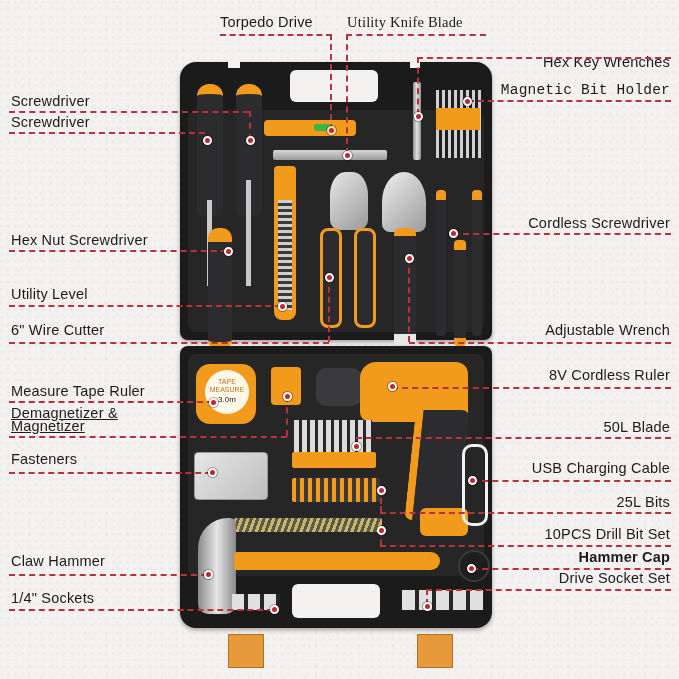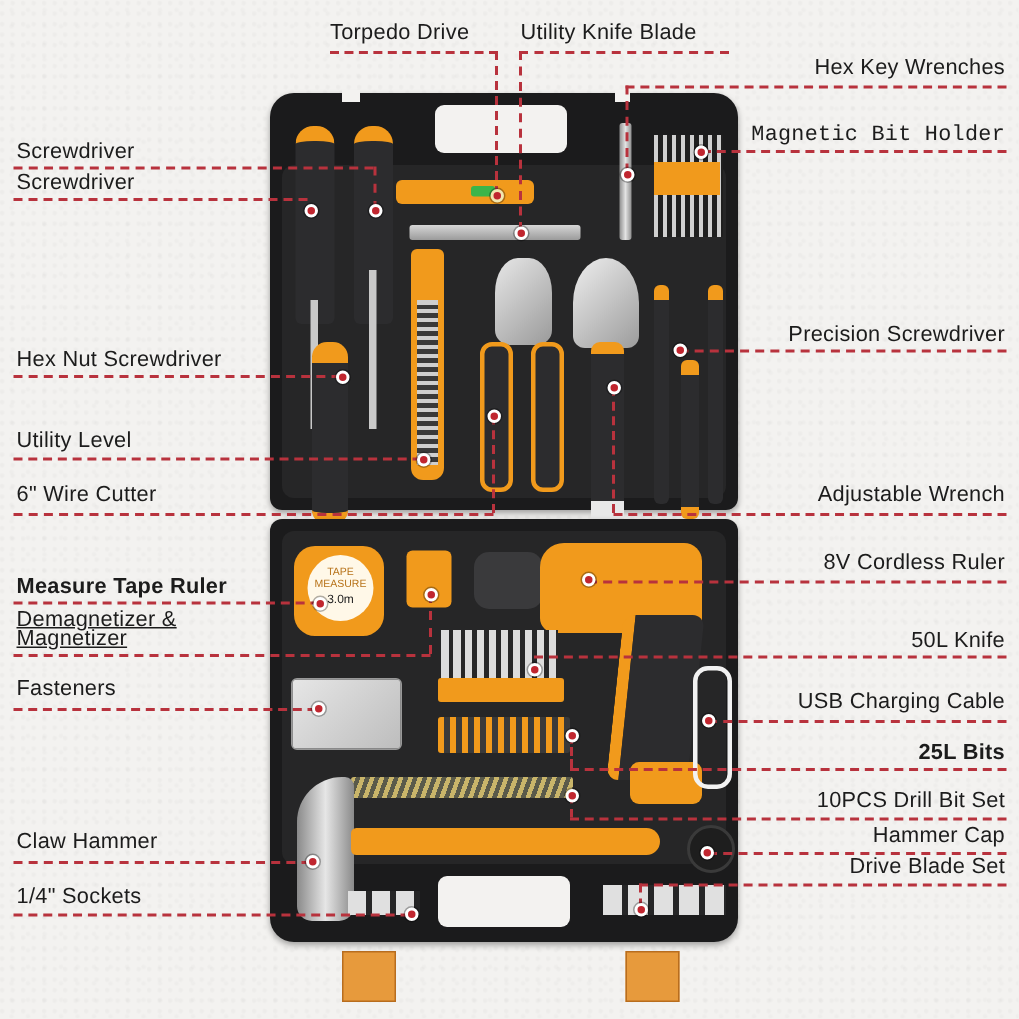--- a/index.html
+++ b/index.html
@@ -107,26 +107,26 @@
 <div class="tool" style="left:458px;top:550px;width:28px;height:28px;background:#1e1e1e;border-radius:50%;border:2px solid #3a3a3a;"></div>
 
 <div class="tool" style="left:232px;top:594px;width:48px;height:16px;background:repeating-linear-gradient(90deg,#e0e0e0 0 12px,#262627 12px 16px);"></div>
 <div class="tool" style="left:402px;top:590px;width:82px;height:20px;background:repeating-linear-gradient(90deg,#e0e0e0 0 13px,#262627 13px 17px);"></div>
 
 <div class="label" style="left:220px;top:15px;">Torpedo Drive</div>
 <div class="dash-h" style="left:220px;top:34px;width:112px;"></div>
 <div class="dash-v" style="left:330px;top:34px;height:96px;"></div>
 <div class="dot gold" style="left:331px;top:130px;"></div>
 
-<div class="label" style="left:347px;top:15px;">Utility Knife Blade</div>
+<div class="label" style="left:347px;top:15px;font-family:Liberation Serif, serif;">Utility Knife Blade</div>
 <div class="dash-h" style="left:346px;top:34px;width:140px;"></div>
 <div class="dash-v" style="left:346px;top:34px;height:120px;"></div>
 <div class="dot" style="left:347px;top:155px;"></div>
 
-<div class="label right" style="right:9px;top:38px;">Hex Key Wrenches</div>
+<div class="label right" style="right:9px;top:55px;">Hex Key Wrenches</div>
 <div class="dash-h" style="left:417px;top:57px;width:254px;"></div>
 <div class="dash-v" style="left:417px;top:57px;height:58px;"></div>
 <div class="dot" style="left:418px;top:116px;"></div>
 
 <div class="label right" style="right:9px;top:83px;font-family:Liberation Mono, monospace;">Magnetic Bit Holder</div>
 <div class="dash-h" style="left:468px;top:100px;width:203px;"></div>
 <div class="dot" style="left:467px;top:101px;"></div>
 
 <div class="label" style="left:11px;top:94px;">Screwdriver</div>
 <div class="dash-h" style="left:9px;top:111px;width:240px;"></div>
@@ -134,81 +134,81 @@
 <div class="dot" style="left:250px;top:140px;"></div>
 
 <div class="label" style="left:11px;top:115px;">Screwdriver</div>
 <div class="dash-h" style="left:9px;top:132px;width:196px;"></div>
 <div class="dot" style="left:207px;top:140px;"></div>
 
 <div class="label" style="left:11px;top:233px;">Hex Nut Screwdriver</div>
 <div class="dash-h" style="left:9px;top:250px;width:218px;"></div>
 <div class="dot" style="left:228px;top:251px;"></div>
 
-<div class="label right" style="right:9px;top:216px;">Precision Screwdriver</div>
+<div class="label right" style="right:9px;top:216px;">Cordless Screwdriver</div>
 <div class="dash-h" style="left:453px;top:233px;width:218px;"></div>
 <div class="dot" style="left:453px;top:233px;"></div>
 
 <div class="label" style="left:11px;top:287px;">Utility Level</div>
 <div class="dash-h" style="left:9px;top:305px;width:272px;"></div>
 <div class="dot" style="left:282px;top:306px;"></div>
 
 <div class="label" style="left:11px;top:323px;">6" Wire Cutter</div>
 <div class="dash-h" style="left:9px;top:342px;width:320px;"></div>
 <div class="dash-v" style="left:328px;top:277px;height:65px;"></div>
 <div class="dot" style="left:329px;top:277px;"></div>
 
 <div class="label right" style="right:9px;top:323px;">Adjustable Wrench</div>
 <div class="dash-h" style="left:409px;top:342px;width:262px;"></div>
 <div class="dash-v" style="left:408px;top:258px;height:84px;"></div>
 <div class="dot" style="left:409px;top:258px;"></div>
 
-<div class="label" style="left:11px;top:384px;font-weight:bold;">Measure Tape Ruler</div>
+<div class="label" style="left:11px;top:384px;">Measure Tape Ruler</div>
 <div class="dash-h" style="left:9px;top:401px;width:204px;"></div>
 <div class="dot" style="left:213px;top:402px;"></div>
 
 <div class="label right" style="right:9px;top:368px;">8V Cordless Ruler</div>
 <div class="dash-h" style="left:392px;top:387px;width:279px;"></div>
 <div class="dot" style="left:392px;top:386px;"></div>
 
 <div class="label two" style="left:11px;top:407px;">
   <div>Demagnetizer &amp;</div>
   <div>Magnetizer</div>
 </div>
 <div class="dash-h" style="left:9px;top:436px;width:278px;"></div>
 <div class="dash-v" style="left:286px;top:396px;height:40px;"></div>
 <div class="dot" style="left:287px;top:396px;"></div>
 
-<div class="label right" style="right:9px;top:420px;">50L Knife</div>
+<div class="label right" style="right:9px;top:420px;">50L Blade</div>
 <div class="dash-h" style="left:356px;top:437px;width:315px;"></div>
 <div class="dot" style="left:356px;top:446px;"></div>
 
 <div class="label" style="left:11px;top:452px;">Fasteners</div>
 <div class="dash-h" style="left:9px;top:472px;width:202px;"></div>
 <div class="dot" style="left:212px;top:472px;"></div>
 
 <div class="label right" style="right:9px;top:461px;">USB Charging Cable</div>
 <div class="dash-h" style="left:472px;top:480px;width:199px;"></div>
 <div class="dot" style="left:472px;top:480px;"></div>
 
-<div class="label right" style="right:9px;top:495px;font-weight:bold;">25L Bits</div>
+<div class="label right" style="right:9px;top:495px;">25L Bits</div>
 <div class="dash-h" style="left:380px;top:512px;width:291px;"></div>
 <div class="dash-v" style="left:380px;top:490px;height:22px;"></div>
 <div class="dot" style="left:381px;top:490px;"></div>
 
 <div class="label right" style="right:9px;top:527px;">10PCS Drill Bit Set</div>
 <div class="dash-h" style="left:380px;top:545px;width:291px;"></div>
 <div class="dash-v" style="left:380px;top:530px;height:15px;"></div>
 <div class="dot" style="left:381px;top:530px;"></div>
 
-<div class="label right" style="right:9px;top:550px;">Hammer Cap</div>
+<div class="label right" style="right:9px;top:550px;font-weight:bold;">Hammer Cap</div>
 <div class="dash-h" style="left:472px;top:568px;width:199px;"></div>
 <div class="dot" style="left:471px;top:568px;"></div>
 
-<div class="label right" style="right:9px;top:571px;">Drive Blade Set</div>
+<div class="label right" style="right:9px;top:571px;">Drive Socket Set</div>
 <div class="dash-h" style="left:426px;top:589px;width:245px;"></div>
 <div class="dash-v" style="left:426px;top:589px;height:16px;"></div>
 <div class="dot" style="left:427px;top:606px;"></div>
 
 <div class="label" style="left:11px;top:554px;">Claw Hammer</div>
 <div class="dash-h" style="left:9px;top:574px;width:198px;"></div>
 <div class="dot" style="left:208px;top:574px;"></div>
 
 <div class="label" style="left:11px;top:591px;">1/4" Sockets</div>
 <div class="dash-h" style="left:9px;top:609px;width:264px;"></div>

